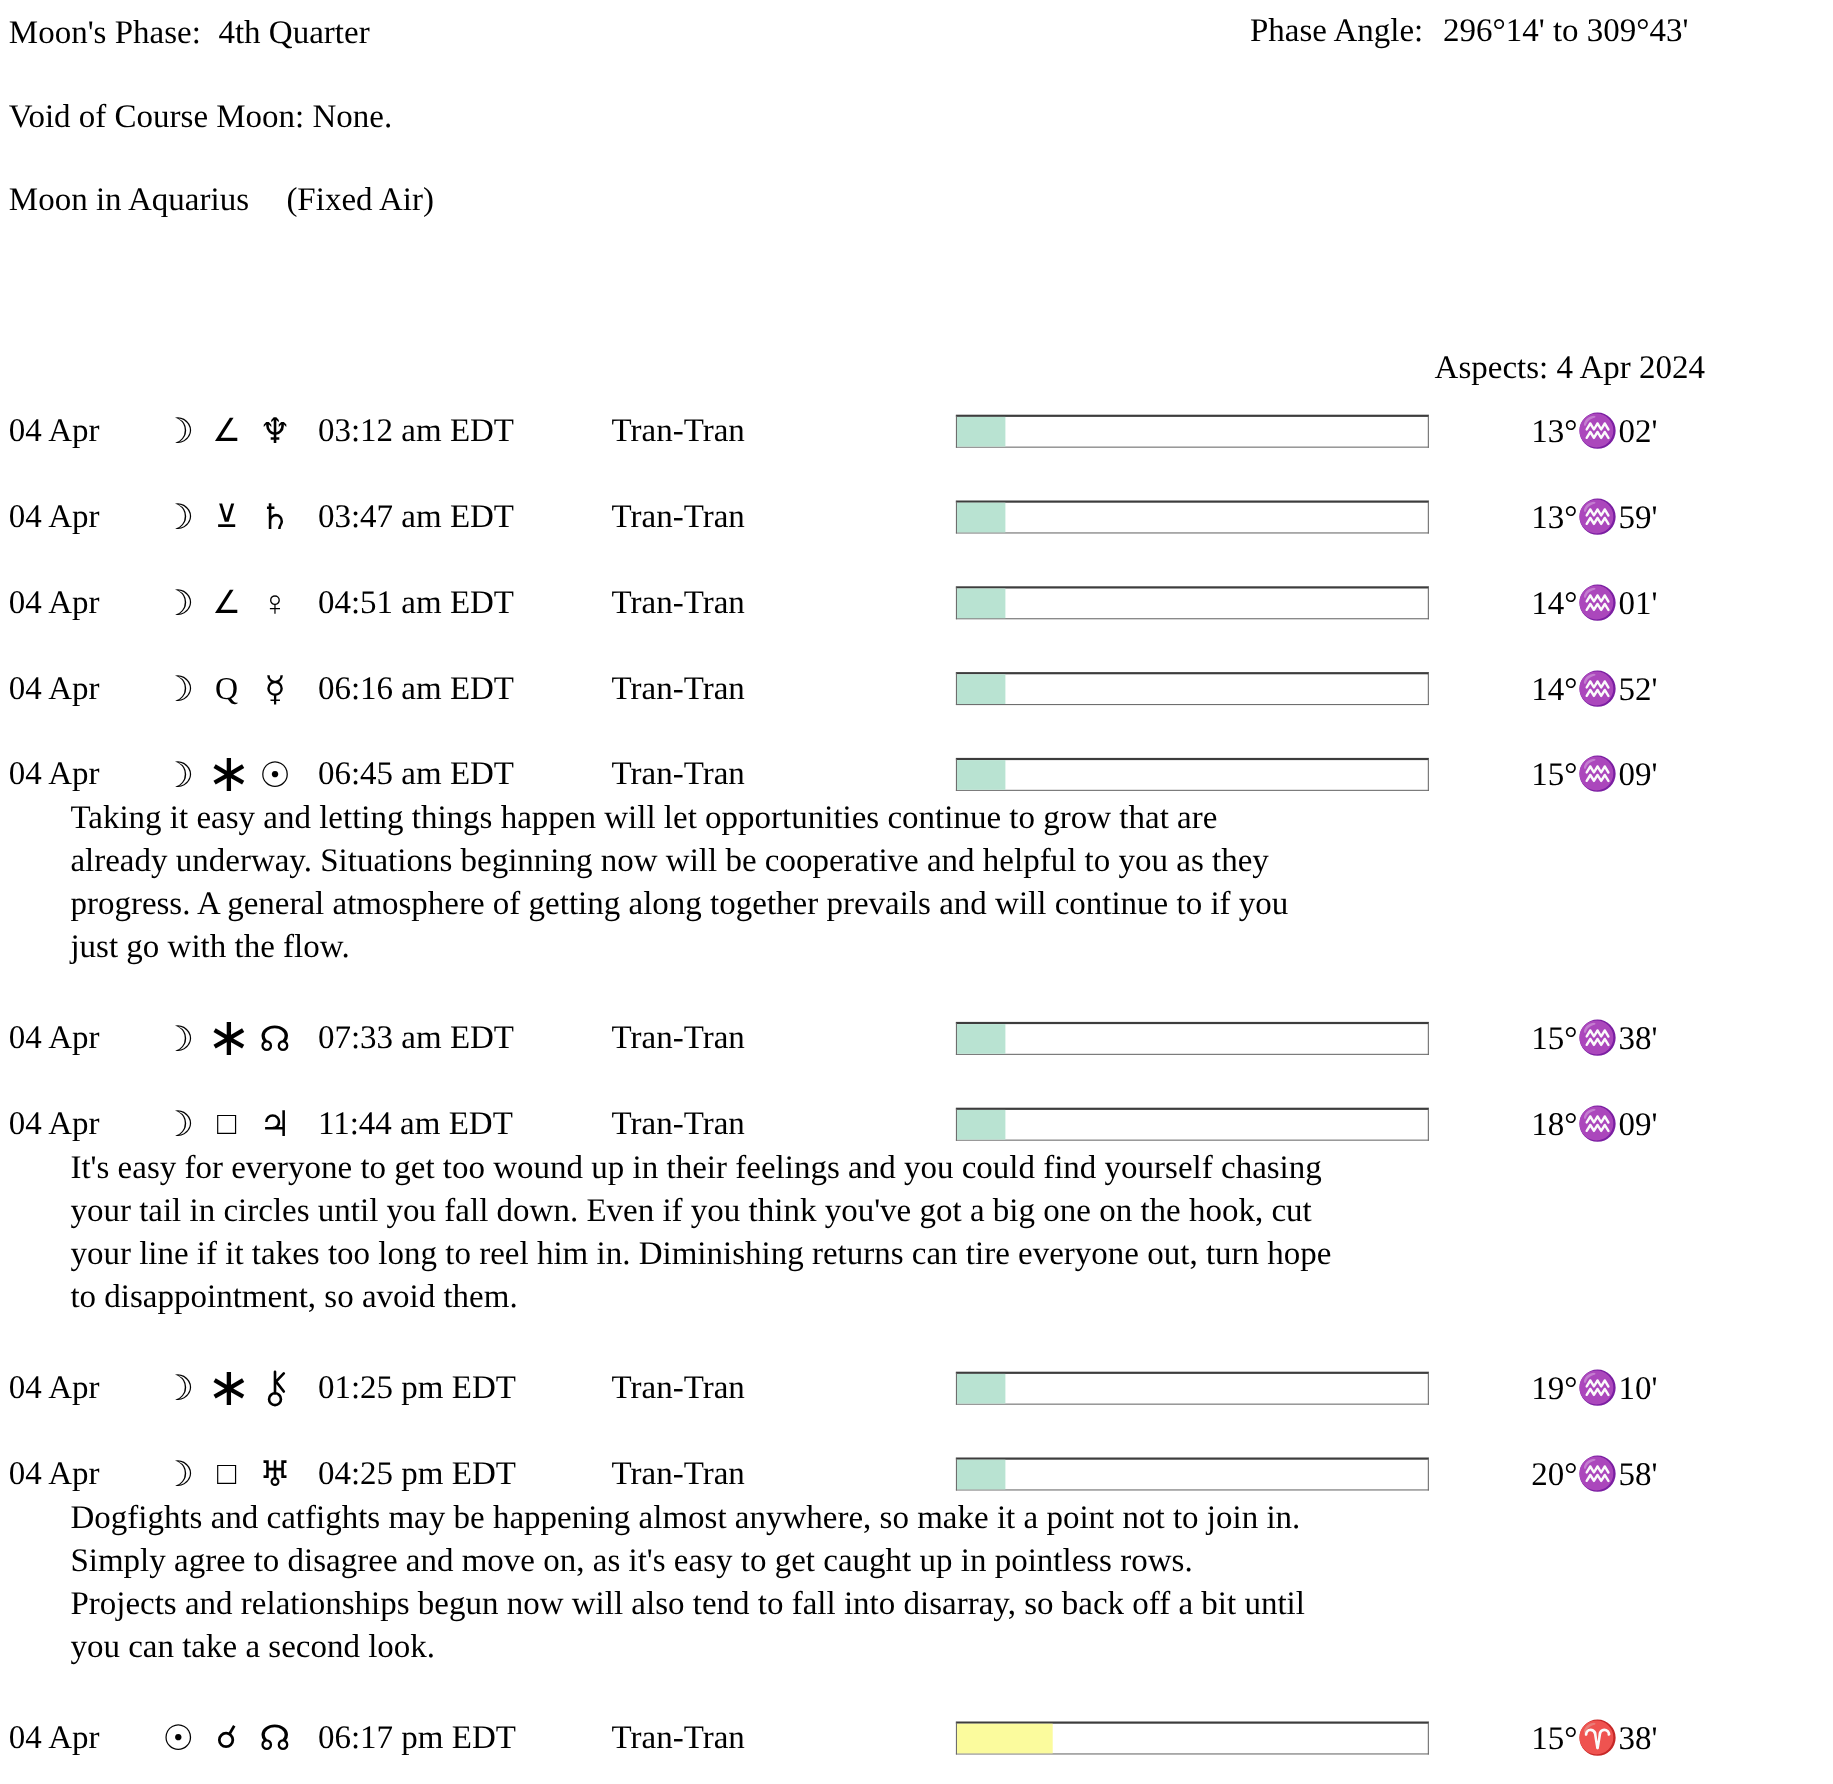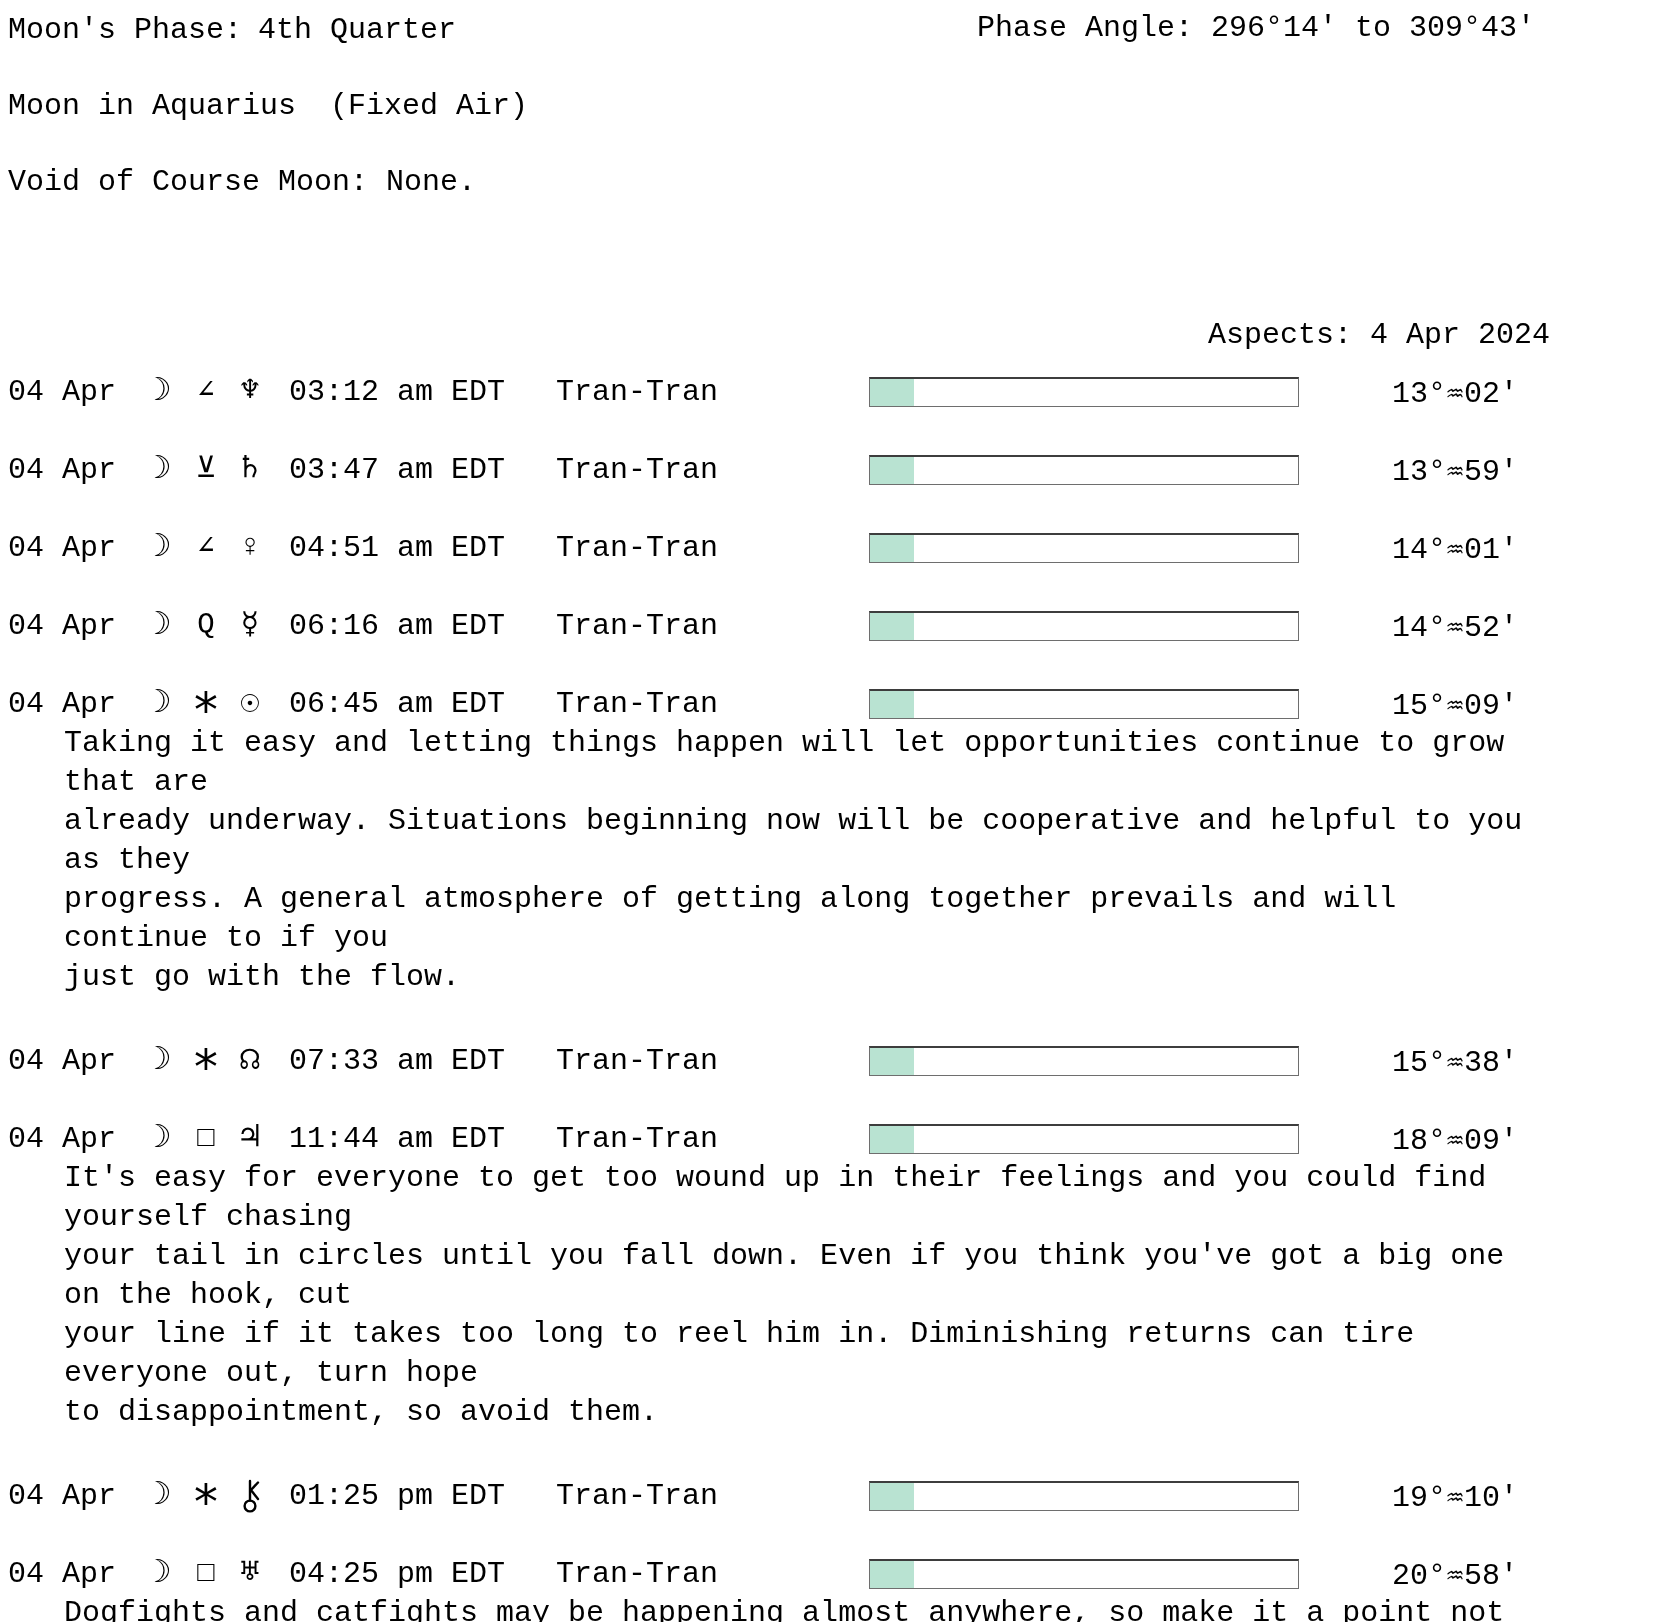--- a/index.html
+++ b/index.html
@@ -1,20 +1,20 @@
 <!DOCTYPE html>
 <html><head>
 <meta charset="utf-8">
 <style>
   html,body{margin:0;padding:0;background:#fff;}
   .page{
     position:relative;
     width:1666px;height:1622px;
     background:#ffffff;color:#000;
-    font-family:Liberation Mono, monospace;
+    font-family:Liberation Serif, serif;
     font-size:30px;
     overflow:hidden;
   }
   .topline{height:40px;line-height:40px;margin:0 0 36px 0;padding-left:8px;white-space:nowrap;}
   .topline:first-child{margin-top:10px;}
   .lbl{margin-right:16px;}
   .gapbig{margin-left:34px;}
   .phase-angle{
     position:absolute;top:8px;right:131px;
     height:40px;line-height:40px;white-space:nowrap;
@@ -64,24 +64,24 @@
 
 <div class="page">
 
   <div class="topline">
     <span class="lbl">Moon's Phase:</span><span>4th Quarter</span>
   </div>
   <div class="phase-angle">
     <span class="lbl">Phase Angle:</span><span>296°14' to 309°43'</span>
   </div>
   <div class="topline">
+    <span>Void of Course Moon: None.</span>
+  </div>
+  <div class="topline">
     <span>Moon in Aquarius</span><span class="gapbig">(Fixed Air)</span>
-  </div>
-  <div class="topline">
-    <span>Void of Course Moon: None.</span>
   </div>
 
   <div class="title">Aspects: 4 Apr 2024</div>
 
   <div class="row">
     <span>04 Apr</span>
     <span class="syms">
       <span class="sym">☽</span>
       <span class="sym aspect">∠</span>
       <span class="sym">♆</span>

